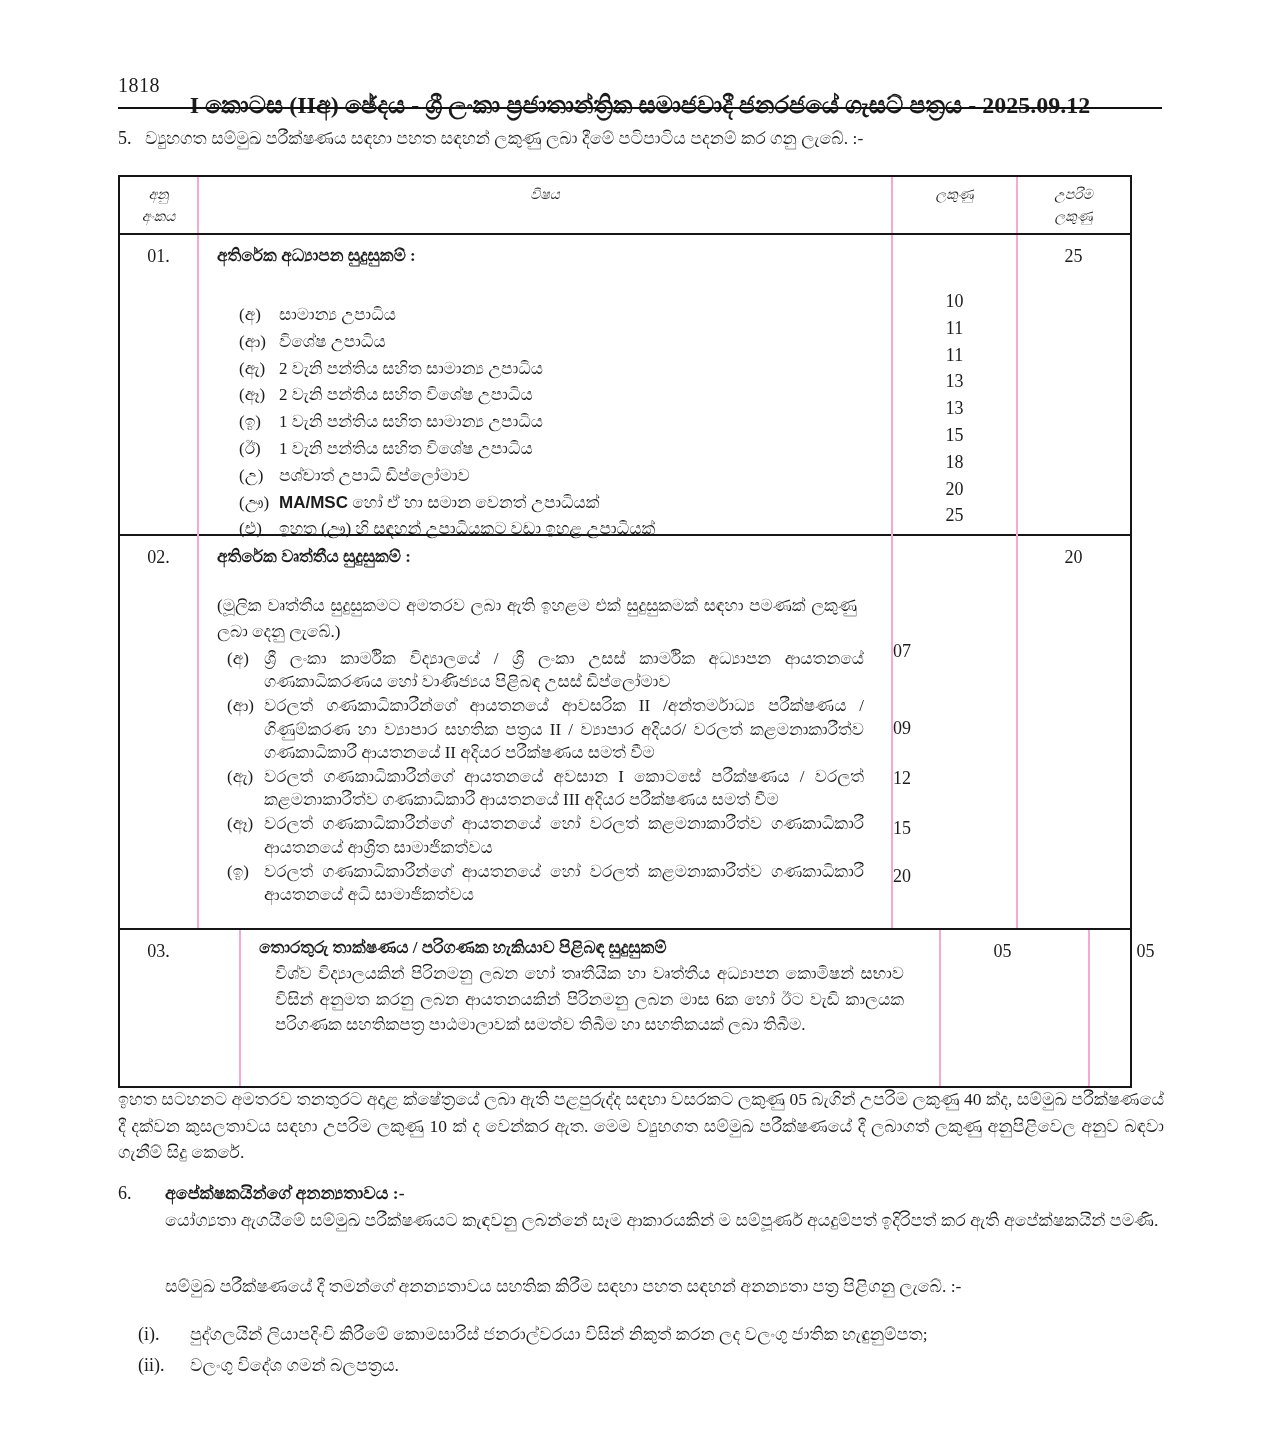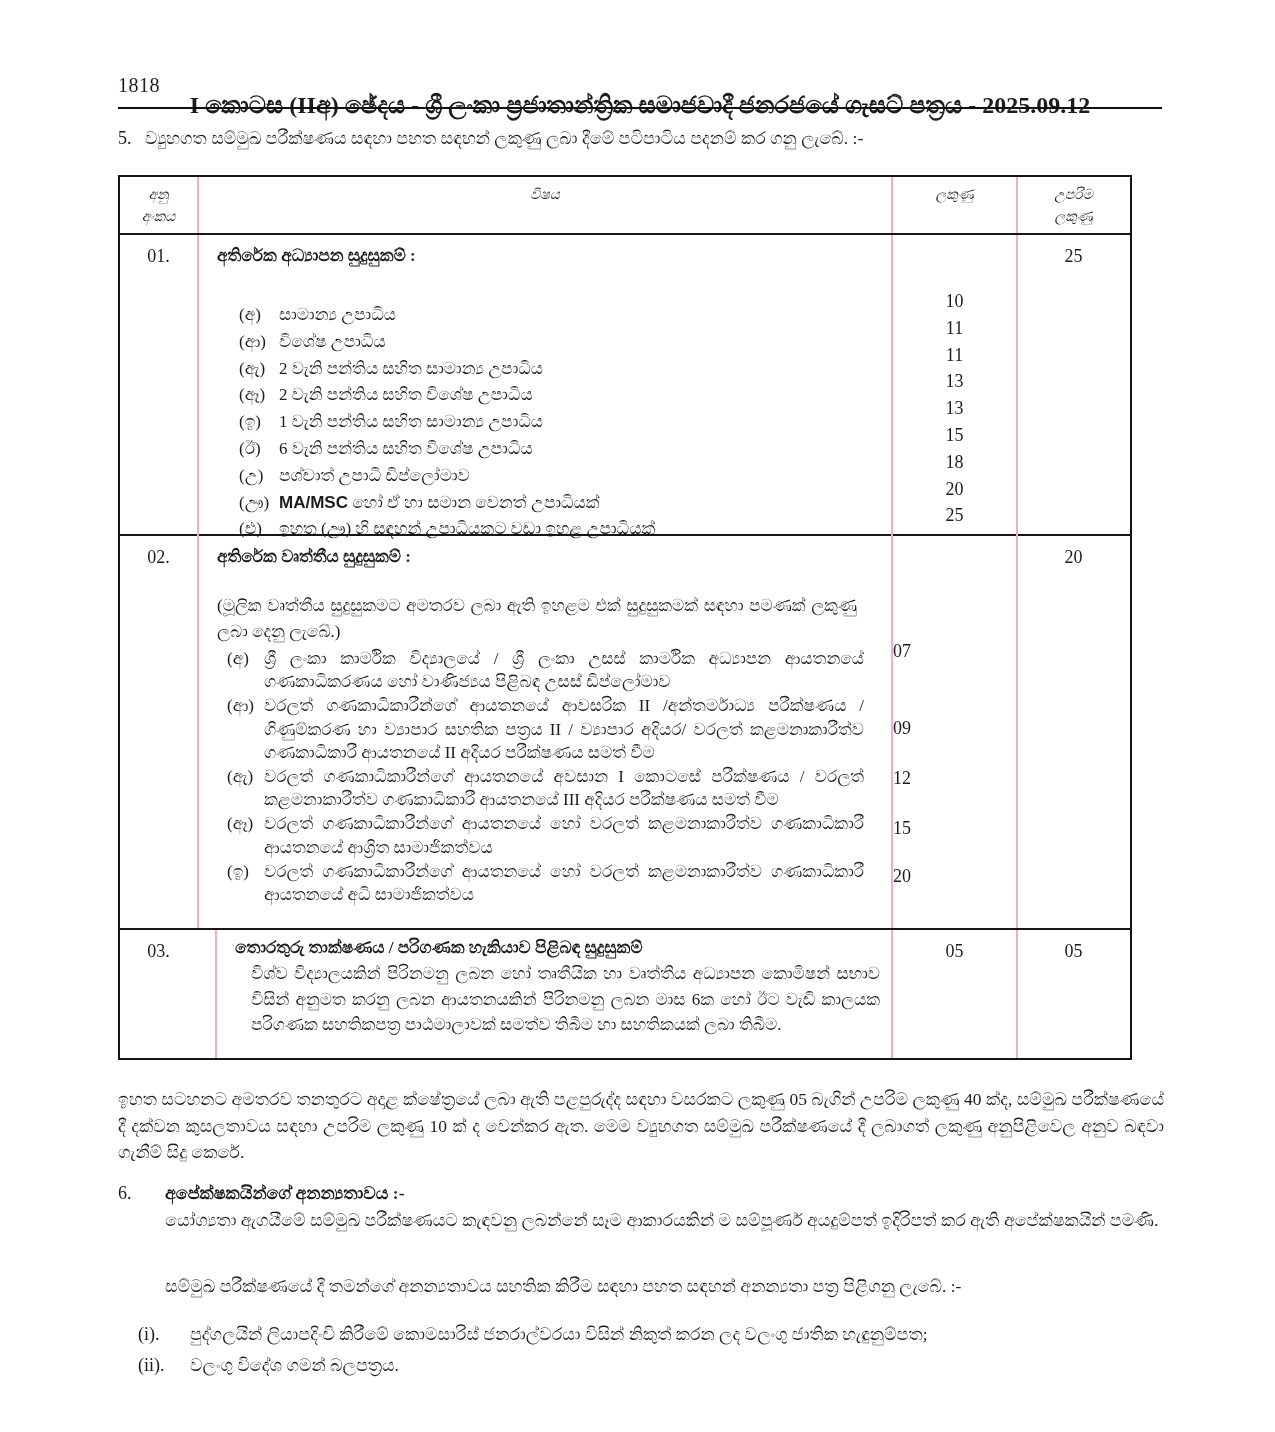--- a/index.html
+++ b/index.html
@@ -30,21 +30,21 @@
   }
   .trow { display: grid; grid-template-columns: 77px 694px 125px 113px; }
   .trow + .trow { border-top: 2px solid #161616; }
   .c { border-left: 2px solid #f9a8d4; position: relative; }
   .c:first-child { border-left: none; }
   .thead { height: 56px; }
   .thead .c { font-style: italic; text-align: center; padding-top: 7px; line-height: 22px; font-size: 14px; }
   .rowno { text-align: center; padding-top: 11px; font-size: 18px; }
   .r1 { height: 301px; }
   .r2 { height: 394px; }
-  .r3 { height: 130px; }
+  .r3 { height: 158px; gap: 24px; }
   .subjcell { padding: 11px 14px 0 18px; }
   .rtitle { font-weight: bold; font-size: 17px; }
   .items1 { margin-top: 36px; padding-left: 22px; }
   .items1 .it { display: flex; line-height: 26.8px; }
   .items1 .lbl { width: 40px; flex: 0 0 40px; }
   .marks-stack1 { padding-top: 53px; text-align: center; font-size: 18px; line-height: 26.8px; }
   .maxcell { text-align: center; padding-top: 11px; font-size: 18px; }
   .markstop { text-align: center; padding-top: 11px; font-size: 18px; }
 
   .note2 { margin-top: 26px; line-height: 26px; padding-left: 0; width: 640px; text-align: justify; }
@@ -125,21 +125,21 @@
           <div class="it">
               <span class="lbl">(ඈ)</span>
               <span>2 වැනි පන්තිය සහිත විශේෂ උපාධිය</span>
             </div>
           <div class="it">
               <span class="lbl">(ඉ)</span>
               <span>1 වැනි පන්තිය සහිත සාමාන්‍ය උපාධිය</span>
             </div>
           <div class="it">
               <span class="lbl">(ඊ)</span>
-              <span>6 වැනි පන්තිය සහිත විශේෂ උපාධිය</span>
+              <span>1 වැනි පන්තිය සහිත විශේෂ උපාධිය</span>
             </div>
           <div class="it">
               <span class="lbl">(උ)</span>
               <span>පශ්චාත් උපාධි ඩිප්ලෝමාව</span>
             </div>
           <div class="it">
               <span class="lbl">(ඌ)</span>
               <span><b class="sans">MA/MSC</b><span> හෝ ඒ හා සමාන වෙනත් උපාධියක්</span></span>
             </div>
           <div class="it">

